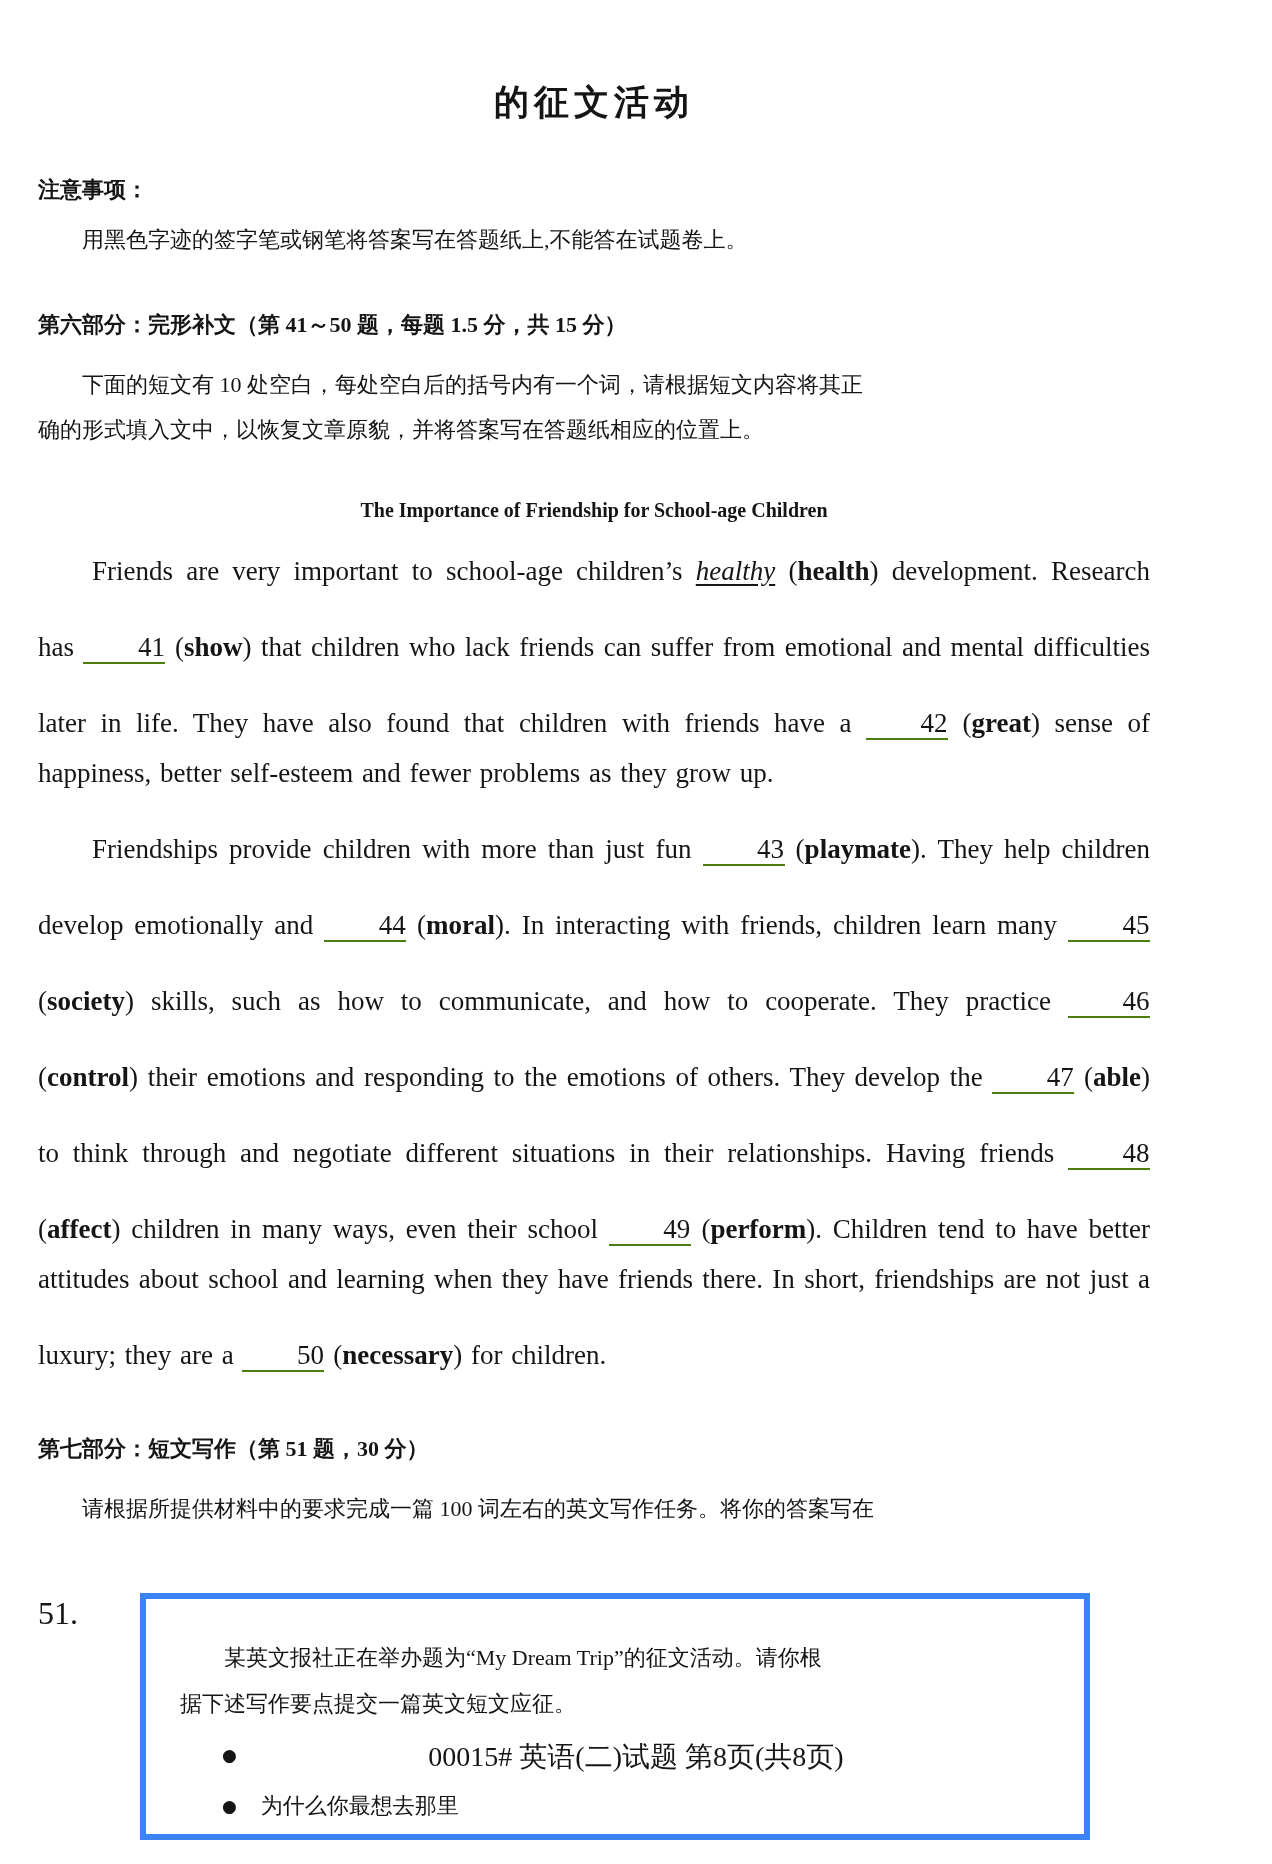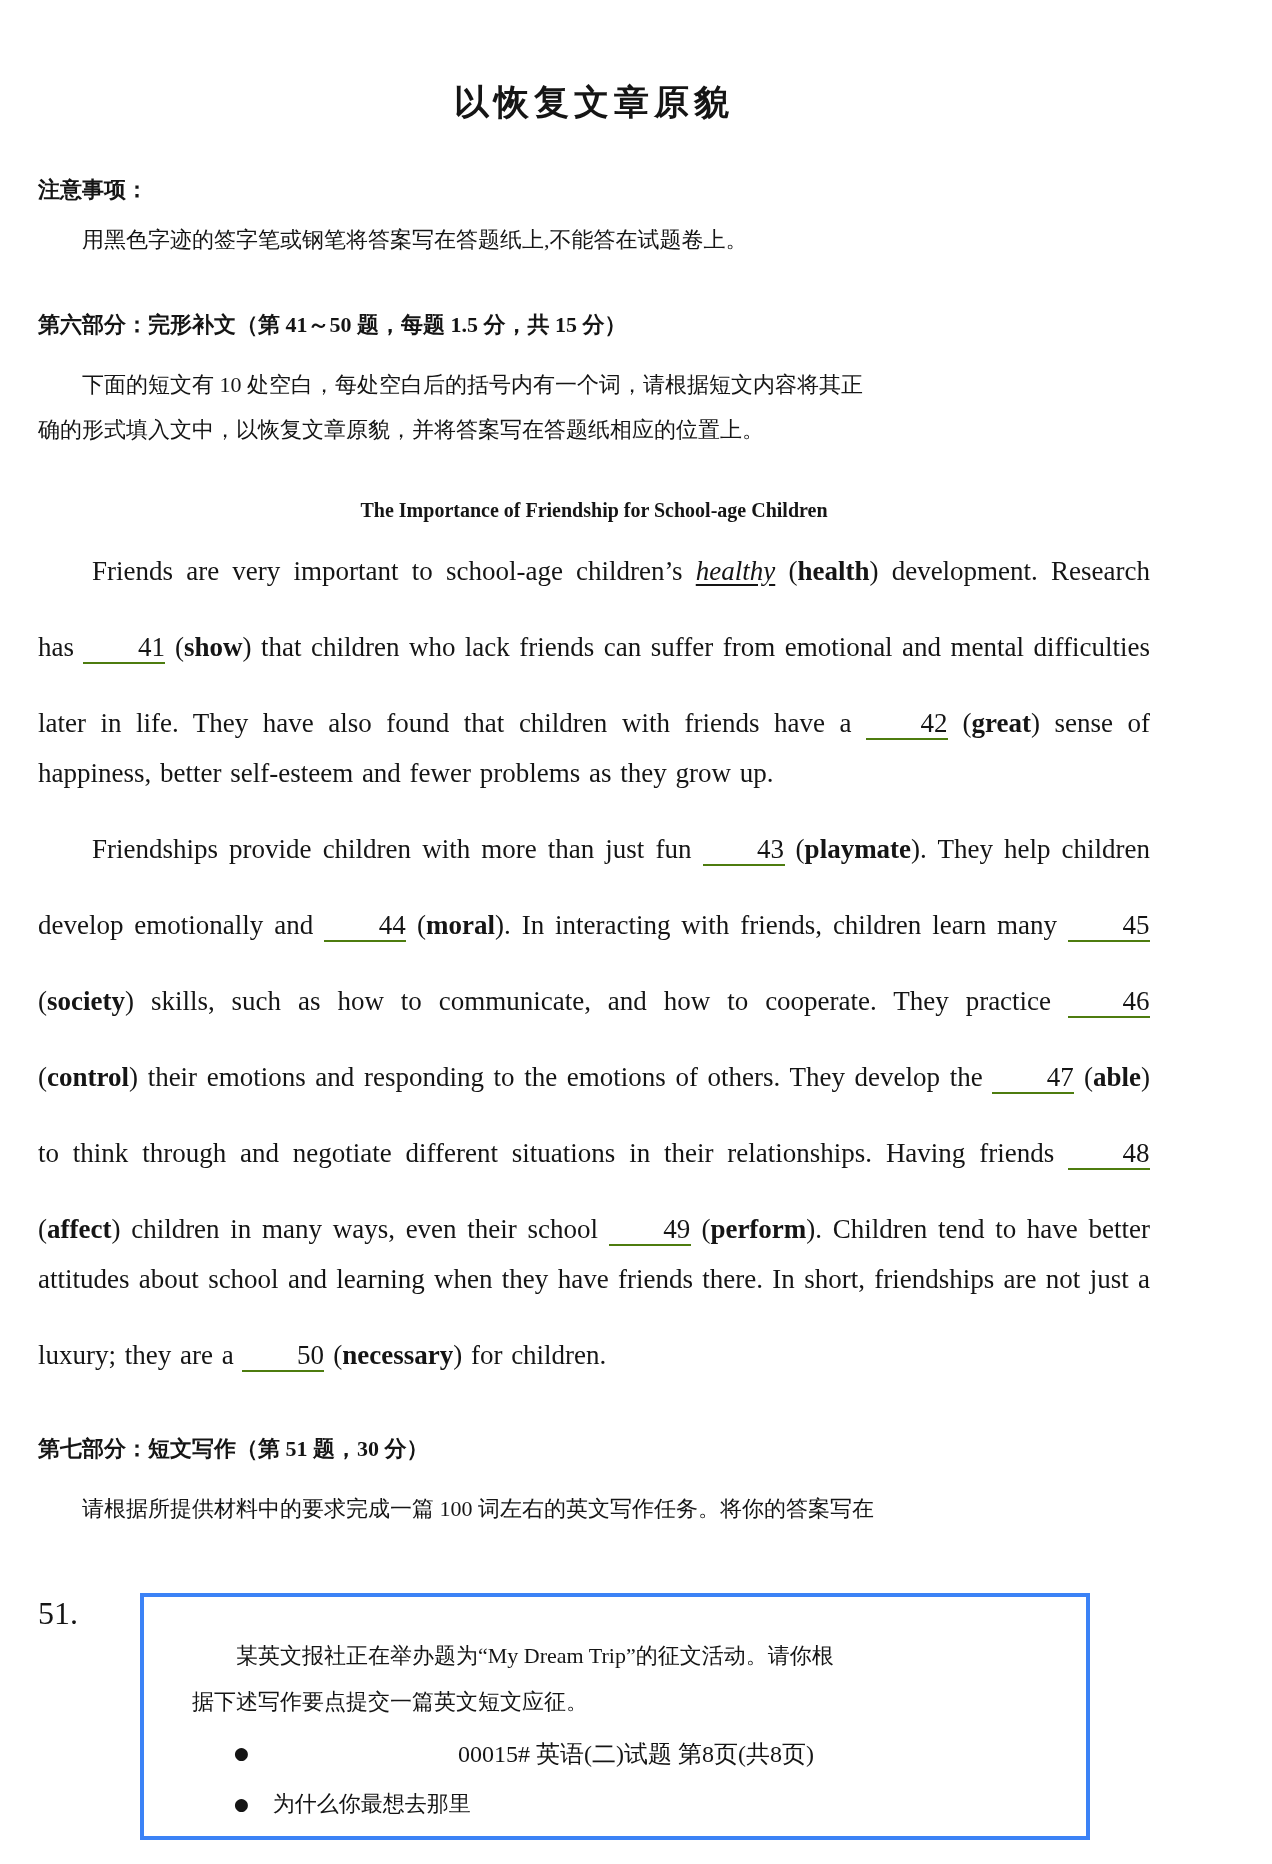--- a/index.html
+++ b/index.html
@@ -64,44 +64,44 @@
   .item51-row { position: relative; margin-top: 62px; height: 270px; }
   .item51-label {
     position: absolute; left: 0; top: 0;
     font-family: "Liberation Serif", serif;
     font-size: 32px; line-height: 40px;
   }
   .prompt-box {
     margin-left: 102px;
     margin-top: 18px;
     width: 950px; height: 247px;
-    border: 4px solid #3b82f6;
-    padding: 36px 38px 0 48px;
+    border: 6px solid #3b82f6;
+    padding: 36px 38px 0 34px;
   }
   .box-line { line-height: 46px; }
   .box-line-first { text-indent: 2em; }
   .bullet-row { display: flex; align-items: flex-start; margin-left: 42px; margin-top: 5px; }
   .bullet-dot { font-size: 17px; line-height: 46px; margin-right: 24px; font-family: "DejaVu Sans", sans-serif; }
   .bullet-text { line-height: 46px; }
 
   .footer {
     position: absolute;
     left: 0; top: 1738px;
     width: 100%;
     text-align: center;
     font-family: "Liberation Serif", sans-serif;
-    font-size: 24px;
+    font-size: 28px;
   }
 </style>
 </head>
 <body>
 
 <div class="page">
 
-  <h1 class="doc-title">以恢复文章原貌</h1>
+  <h1 class="doc-title">的征文活动</h1>
 
   <div class="cn notes-label">注意事项：</div>
   <div class="cn notes-text">用黑色字迹的签字笔或钢笔将答案写在答题纸上,不能答在试题卷上。</div>
 
   <div class="cn part-heading p6-heading">第六部分：完形补文（第 41～50 题，每题 1.5 分，共 15 分）</div>
   <div class="cn instr instr-first">下面的短文有 10 处空白，每处空白后的括号内有一个词，请根据短文内容将其正</div>
   <div class="cn instr">确的形式填入文中，以恢复文章原貌，并将答案写在答题纸相应的位置上。</div>
 
   <div class="en passage-title">The Importance of Friendship for School-age Children</div>
   <div class="en passage-body">

